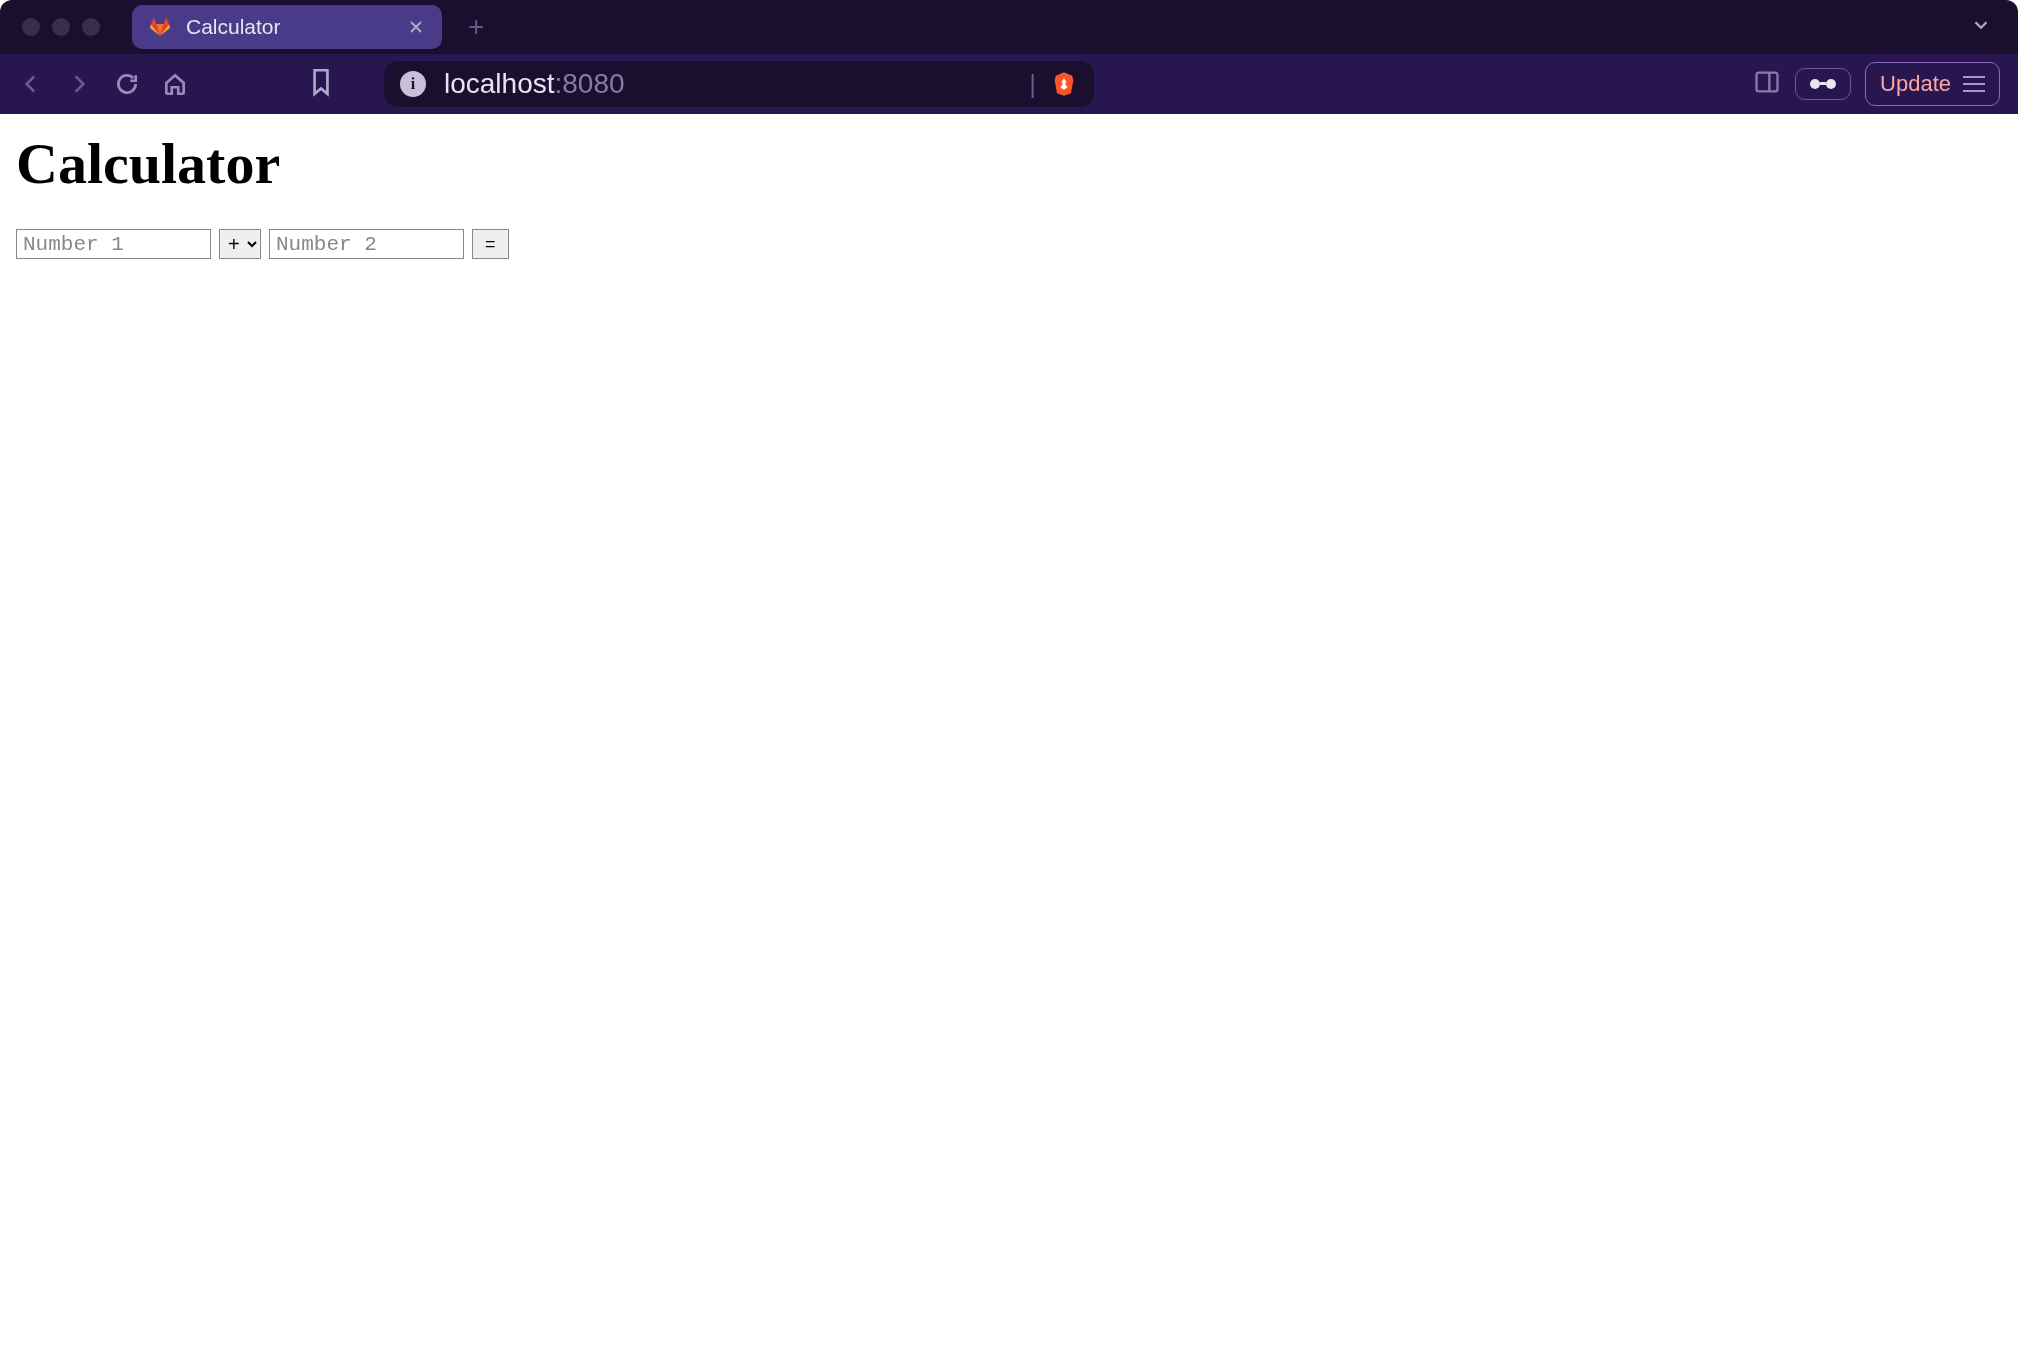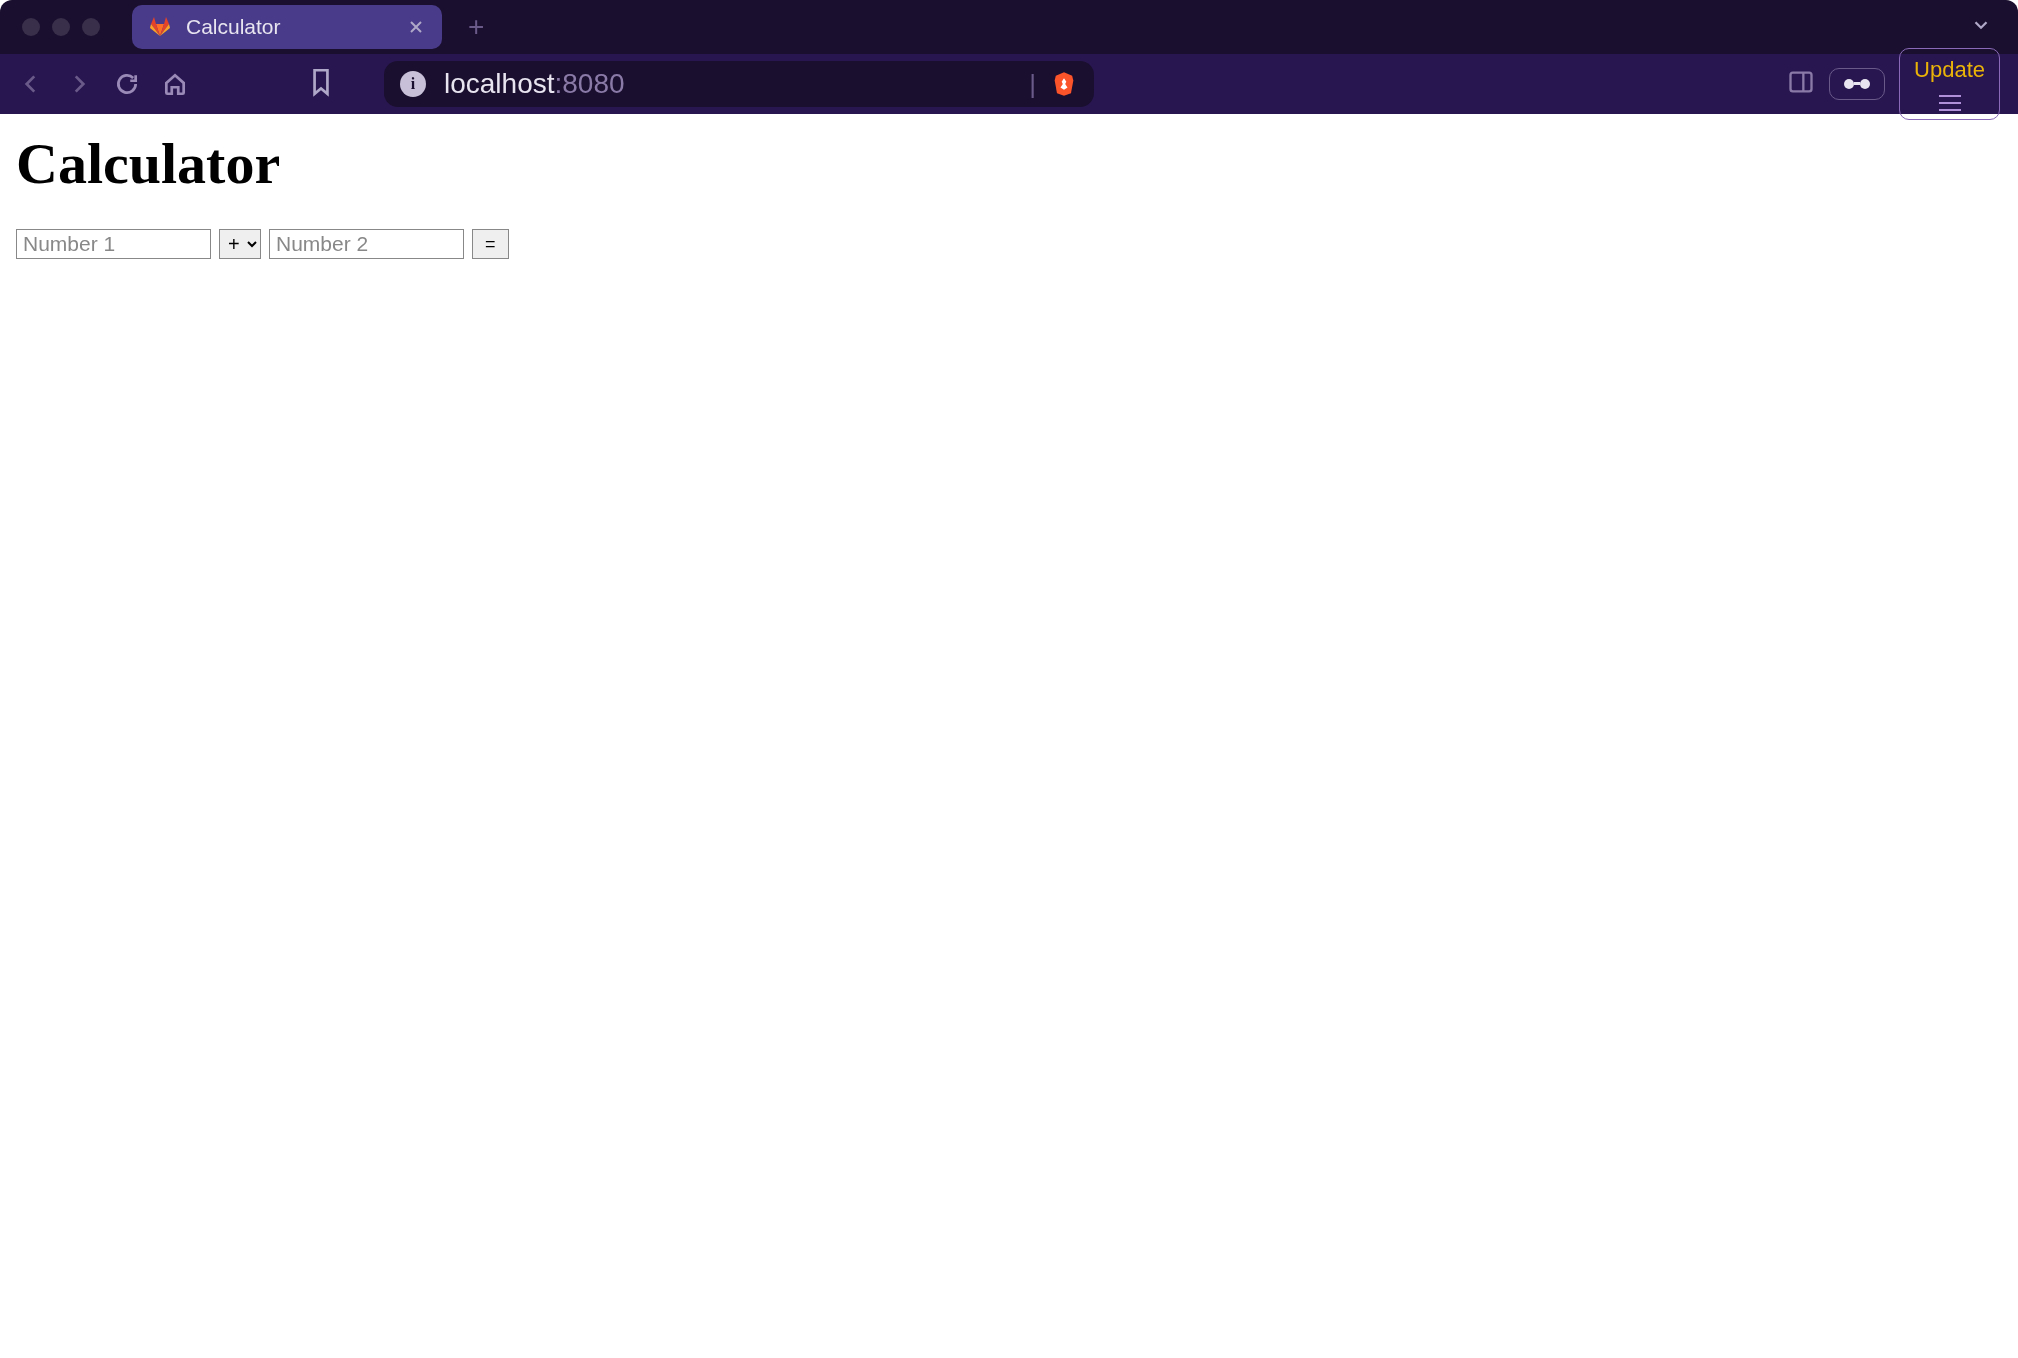--- a/index.html
+++ b/index.html
@@ -176,23 +176,22 @@
       justify-content: center;
     }
     .update-btn {
       border: 1.5px solid #8a6ab8;
       border-radius: 10px;
       padding: 8px 14px;
       display: flex;
       align-items: center;
       gap: 12px;
       cursor: pointer;
-      color: #eab308;
+      color: #fca5a5;
       font-size: 22px;
-      flex-direction: column;
     }
     .hamburger {
       display: flex;
       flex-direction: column;
       gap: 5px;
     }
     .hamburger span {
       width: 22px;
       height: 2px;
       background: #b090d8;
@@ -212,21 +211,21 @@
       display: flex;
       align-items: center;
       gap: 8px;
     }
     .num-input {
       width: 195px;
       height: 30px;
       border: 1px solid #888;
       font-size: 21px;
       padding: 0 6px;
-      font-family: Liberation Sans, sans-serif;
+      font-family: Liberation Mono, monospace;
     }
     .num-input::placeholder {
       color: #888;
     }
     .op-select {
       height: 30px;
       border: 1px solid #888;
       font-size: 20px;
       padding: 0 4px;
       background: #efefef;

